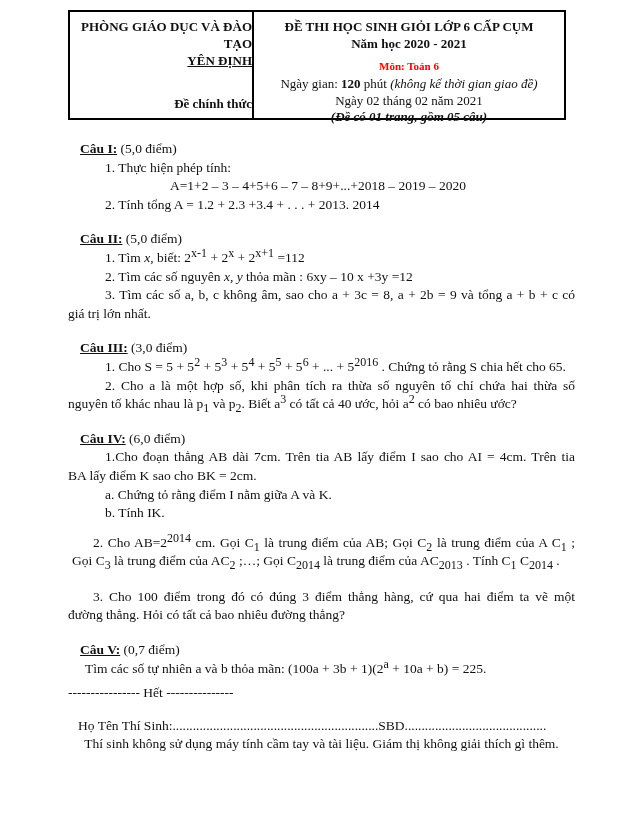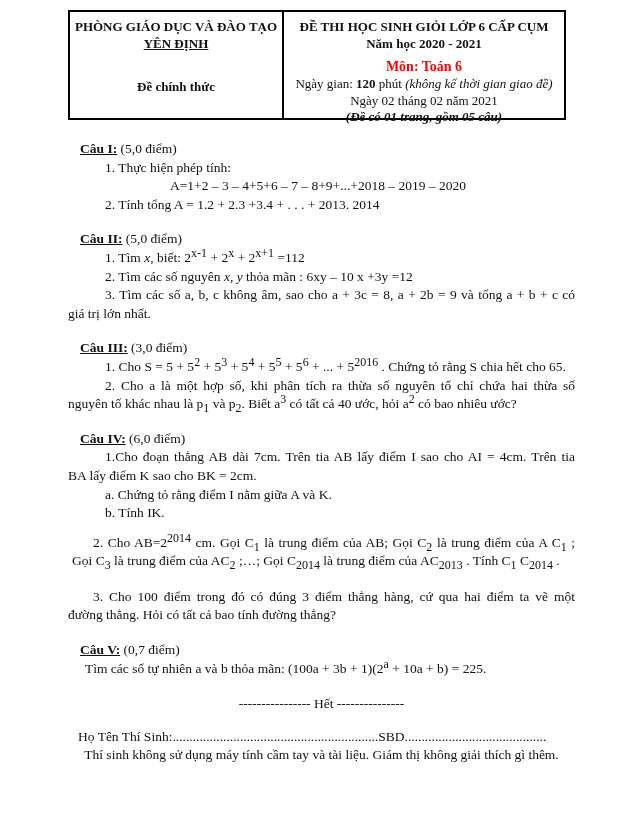--- a/index.html
+++ b/index.html
@@ -9,28 +9,28 @@
     color:#111111;
   }
   .page { position:relative; width:634px; height:837px; overflow:hidden; }
 
   
   .exam-header {
     position:absolute; left:68px; top:10px; width:498px; height:110px;
     border:2px solid #000; box-sizing:border-box; display:flex;
   }
   .hcell { box-sizing:border-box; text-align:center; padding-top:6px; font-size:13px; }
-  .hcell-left  { width:214px; border-right:2px solid #000; }
+  .hcell-left  { width:184px; border-right:2px solid #000;text-align:right; }
   .hcell-right { flex:1; }
   .org-name   { font-weight:bold; line-height:17px; }
   .org-place  { font-weight:bold; text-decoration:underline; line-height:17px; }
   .exam-type  { font-weight:bold; margin-top:27px; }
   .exam-title { font-weight:bold; line-height:17px; }
   .school-year{ font-weight:bold; line-height:17px; }
-  .subject-line { font-weight:bold; font-size:14px; margin-top:6px; line-height:17px; }
+  .subject-line { font-weight:bold; font-size:11px; margin-top:6px; line-height:17px; }
   .time-line  { line-height:17px; }
   .time-value { font-weight:bold; }
   .time-note  { font-style:italic; }
   .exam-date  { line-height:17px; }
   .page-note  { font-style:italic; font-weight:bold; line-height:16px; }
 
   
   .content {
     position:absolute; left:68px; top:139px; width:507px;
     font-size:13.5px; line-height:18.6px;
@@ -45,21 +45,21 @@
   .indent17 { padding-left:17px; }
   .indent25 { padding-left:25px; }
   .indent4  { padding-left:4px; }
   .stretch { text-align:justify; text-align-last:justify; }
   .gap11 { margin-top:11px; }
   .gap17 { margin-top:17px; }
   sup, sub { font-size:12px; line-height:0; }
   .it { font-style:italic; }
 
   
-  .end-mark { text-align:center; margin-top:17px; }
+  .end-mark { margin-top:6px; }
   .candidate-line { padding-left:10px; margin-top:14px; }
   .exam-note { text-align:center; }
 </style>
 </head>
 <body>
 
 <div class="page">
 
   <div class="exam-header">
     <div class="hcell hcell-left">
@@ -103,21 +103,21 @@
 
     <div class="section">
       <div class="sec-head"><span class="sec-title">Câu IV:</span><span> (6,0 điểm)</span></div>
       <div class="item stretch">1.Cho đoạn thẳng AB dài 7cm. Trên tia AB lấy điểm I sao cho AI = 4cm. Trên tia</div>
       <div class="flush">BA lấy điểm K sao cho BK = 2cm.</div>
       <div class="item">a. Chứng tỏ rằng điểm I nằm giữa A và K.</div>
       <div class="item">b. Tính IK.</div>
       <div class="indent25 gap11 stretch"><span>2. Cho AB=2</span><sup>2014</sup><span> cm. Gọi C</span><sub>1</sub><span> là trung điểm của AB; Gọi C</span><sub>2</sub><span> là trung điểm của A C</span><sub>1</sub><span> ;</span></div>
       <div class="indent4"><span>Gọi C</span><sub>3</sub><span> là trung điểm của AC</span><sub>2</sub><span> ;…; Gọi C</span><sub>2014</sub><span> là trung điểm của AC</span><sub>2013</sub><span> . Tính C</span><sub>1</sub><span>  C</span><sub>2014</sub><span> .</span></div>
       <div class="indent25 gap17 stretch">3. Cho 100 điểm trong đó có đúng 3 điểm thẳng hàng, cứ qua hai điểm ta vẽ một</div>
-      <div class="flush">đường thẳng. Hỏi có tất cả bao tính đường thẳng?</div>
+      <div class="flush">đường thẳng. Hỏi có tất cả bao nhiêu đường thẳng?</div>
     </div>
 
     <div class="section">
       <div class="sec-head"><span class="sec-title">Câu V:</span><span> (0,7 điểm)</span></div>
       <div class="indent17"><span>Tìm các số tự nhiên a và b thỏa mãn: (100a + 3b + 1)(2</span><sup>a</sup><span> + 10a + b) = 225.</span></div>
     </div>
 
     <div class="end-mark">---------------- Hết ---------------</div>
 
     <div class="candidate-line">Họ Tên Thí Sinh:.............................................................SBD..........................................</div>

